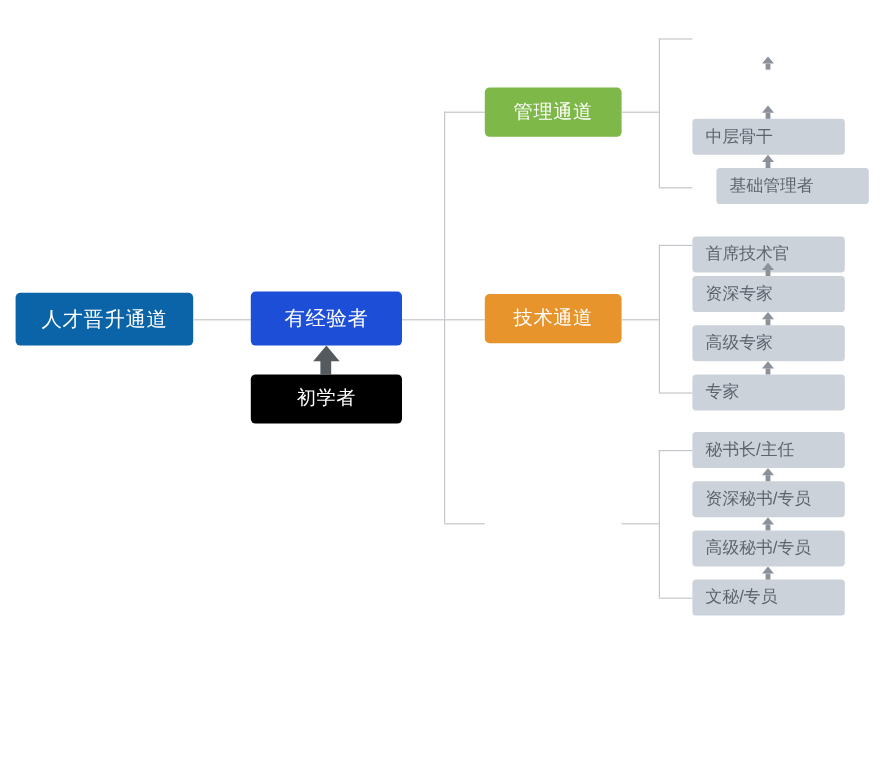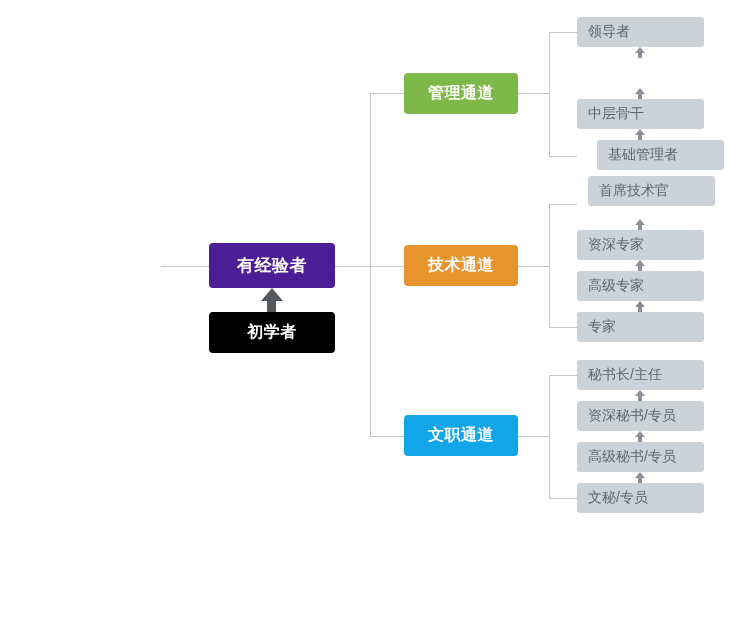--- a/index.html
+++ b/index.html
@@ -21,39 +21,39 @@
     width: 738px;
     height: 633px;
   }
   .node {
     position: absolute;
     box-sizing: border-box;
     display: flex;
     align-items: center;
     justify-content: center;
     color: #ffffff;
-    font-weight: bold;
+    font-weight: normal;
     font-size: 17px;
     letter-spacing: 0.5px;
     border-radius: 4px;
     white-space: nowrap;
   }
   .node-root {
     left: 13px;
     top: 244px;
     width: 148px;
     height: 44px;
     background: #0b63a8;
   }
   .node-exp {
     left: 209px;
     top: 243px;
     width: 126px;
     height: 45px;
-    background: #4c1d95;
+    background: #1d4ed8;
   }
   .node-begin {
     left: 209px;
     top: 312px;
     width: 126px;
     height: 41px;
     background: #000000;
     font-size: 16px;
   }
   .node-ch {
@@ -113,20 +113,21 @@
     position: absolute;
     width: 9px;
     background: #555a5e;
   }
 </style>
 </head>
 <body>
 
 <div id="canvas">
 
+  <div class="node node-root">人才晋升通道</div>
 
   <div class="line line-h" style="left:161px; top:266px; width:48px;"></div>
 
   <div class="node node-exp">有经验者</div>
 
   <div class="arrow-big-stem" style="left:267px; top:296px; height:16px;"></div>
   <div class="uparrow arrow-big" style="left:261px; top:288px;"></div>
   <div class="node node-begin">初学者</div>
 
   <div class="line line-h" style="left:335px; top:266px; width:35px;"></div>
@@ -134,50 +135,48 @@
   <div class="line line-h" style="left:370px; top:93px; width:34px;"></div>
   <div class="line line-h" style="left:370px; top:266px; width:34px;"></div>
   <div class="line line-h" style="left:370px; top:436px; width:34px;"></div>
 
   <div class="node node-ch node-ch-mgmt">管理通道</div>
   <div class="line line-h" style="left:518px; top:93px; width:31px;"></div>
   <div class="line line-v" style="left:549px; top:32px; height:124px;"></div>
   <div class="line line-h" style="left:549px; top:32px; width:28px;"></div>
   <div class="line line-h" style="left:549px; top:156px; width:28px;"></div>
 
-  <div class="level" style="top:17px;">领导者</div>
   <div class="level" style="top:99px;">中层骨干</div>
   <div class="level" style="top:140px;margin-left:20px;">基础管理者</div>
 
   <div class="arrow-small-stem" style="left:638px; top:53px; height:5px;"></div>
   <div class="uparrow arrow-small" style="left:635px; top:47px;"></div>
   <div class="arrow-small-stem" style="left:638px; top:94px; height:5px;"></div>
   <div class="uparrow arrow-small" style="left:635px; top:88px;"></div>
   <div class="arrow-small-stem" style="left:638px; top:135px; height:5px;"></div>
   <div class="uparrow arrow-small" style="left:635px; top:129px;"></div>
 
   <div class="node node-ch node-ch-tech">技术通道</div>
   <div class="line line-h" style="left:518px; top:266px; width:31px;"></div>
   <div class="line line-v" style="left:549px; top:204px; height:123px;"></div>
   <div class="line line-h" style="left:549px; top:204px; width:28px;"></div>
   <div class="line line-h" style="left:549px; top:327px; width:28px;"></div>
 
-  <div class="level" style="top:176px;margin-left:11px;">首席技术官</div>
+  <div class="level" style="top:197px;">首席技术官</div>
   <div class="level" style="top:230px;">资深专家</div>
   <div class="level" style="top:312px;">专家</div>
   <div class="level" style="top:271px;">高级专家</div>
 
   <div class="arrow-small-stem" style="left:638px; top:225px; height:5px;"></div>
   <div class="uparrow arrow-small" style="left:635px; top:219px;"></div>
   <div class="arrow-small-stem" style="left:638px; top:266px; height:5px;"></div>
   <div class="uparrow arrow-small" style="left:635px; top:260px;"></div>
   <div class="arrow-small-stem" style="left:638px; top:307px; height:5px;"></div>
   <div class="uparrow arrow-small" style="left:635px; top:301px;"></div>
 
-  <div class="node node-ch node-ch-cler">文职通道</div>
   <div class="line line-h" style="left:518px; top:436px; width:31px;"></div>
   <div class="line line-v" style="left:549px; top:375px; height:123px;"></div>
   <div class="line line-h" style="left:549px; top:375px; width:28px;"></div>
   <div class="line line-h" style="left:549px; top:498px; width:28px;"></div>
 
   <div class="level" style="top:360px;">秘书长/主任</div>
   <div class="level" style="top:401px;">资深秘书/专员</div>
   <div class="level" style="top:442px;">高级秘书/专员</div>
   <div class="level" style="top:483px;">文秘/专员</div>
 

